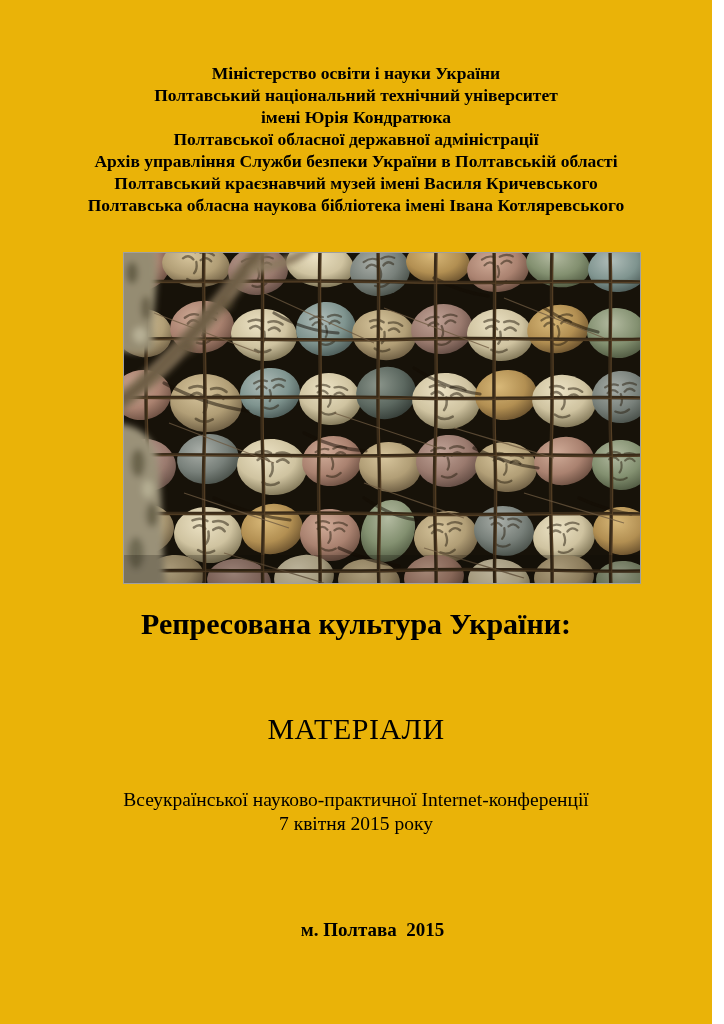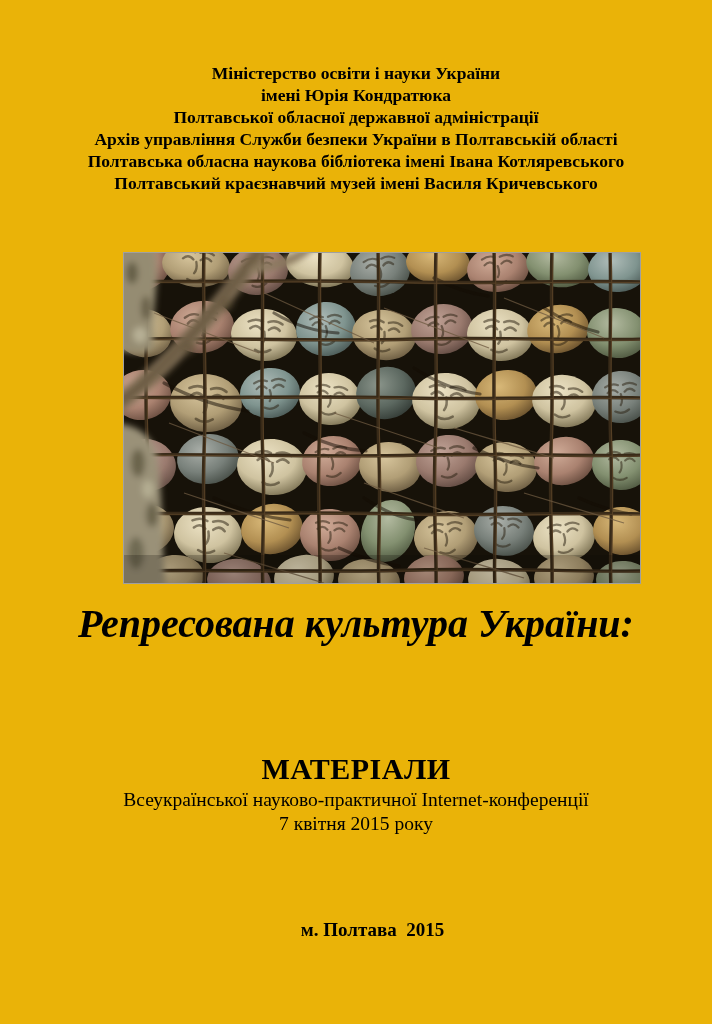--- a/index.html
+++ b/index.html
@@ -22,27 +22,26 @@
     position:absolute;
     left:123px;top:252px;
     width:516px;height:330px;
     border:1px solid #a0a0a0;
     background:#171209;
   }
   #photo-frame svg{display:block;}
   #title-block{
     top:606px;
     font-weight:bold;
-    font-style:italic;
-    font-size:40px;
+    font-size:30px;
     line-height:36px;
   }
   #materials-heading{
-    top:752px;
-    font-weight:bold;
+    top:712px;
+    font-weight:normal;
     font-size:30px;
     line-height:34px;
     letter-spacing:0.5px;
   }
   #subtitle-block{
     top:788px;
     font-size:19.5px;
     line-height:23.5px;
     text-align:center;
   }
@@ -55,25 +54,26 @@
     margin-left:33px;
   }
 </style>
 </head>
 <body>
 
 <div id="page">
 
   <div id="header-block" class="centered">
     <div>Міністерство освіти і науки України</div>
+    <div>Полтавський національний технічний університет</div>
     <div>імені Юрія Кондратюка</div>
     <div>Полтавської обласної державної адміністрації</div>
     <div>Архів управління Служби безпеки України в Полтавській області</div>
+    <div>Полтавський краєзнавчий музей імені Василя Кричевського</div>
     <div>Полтавська обласна наукова бібліотека імені Івана Котляревського</div>
-    <div>Полтавський краєзнавчий музей імені Василя Кричевського</div>
   </div>
 
   <div id="photo-frame" role="img" aria-label="Фотографія: кам'яні скульптурні голови, складені за іржавою металевою сіткою; зліва розмитий стовбур дерева">
     <svg width="516" height="330" viewBox="0 0 516 330">
       <defs>
         <radialGradient id="g-tan" cx="40%" cy="32%" r="78%">
             <stop offset="0%" stop-color="#d7c59c"></stop>
             <stop offset="55%" stop-color="#b19e76"></stop>
             <stop offset="100%" stop-color="#5f5038"></stop>
           </radialGradient>

